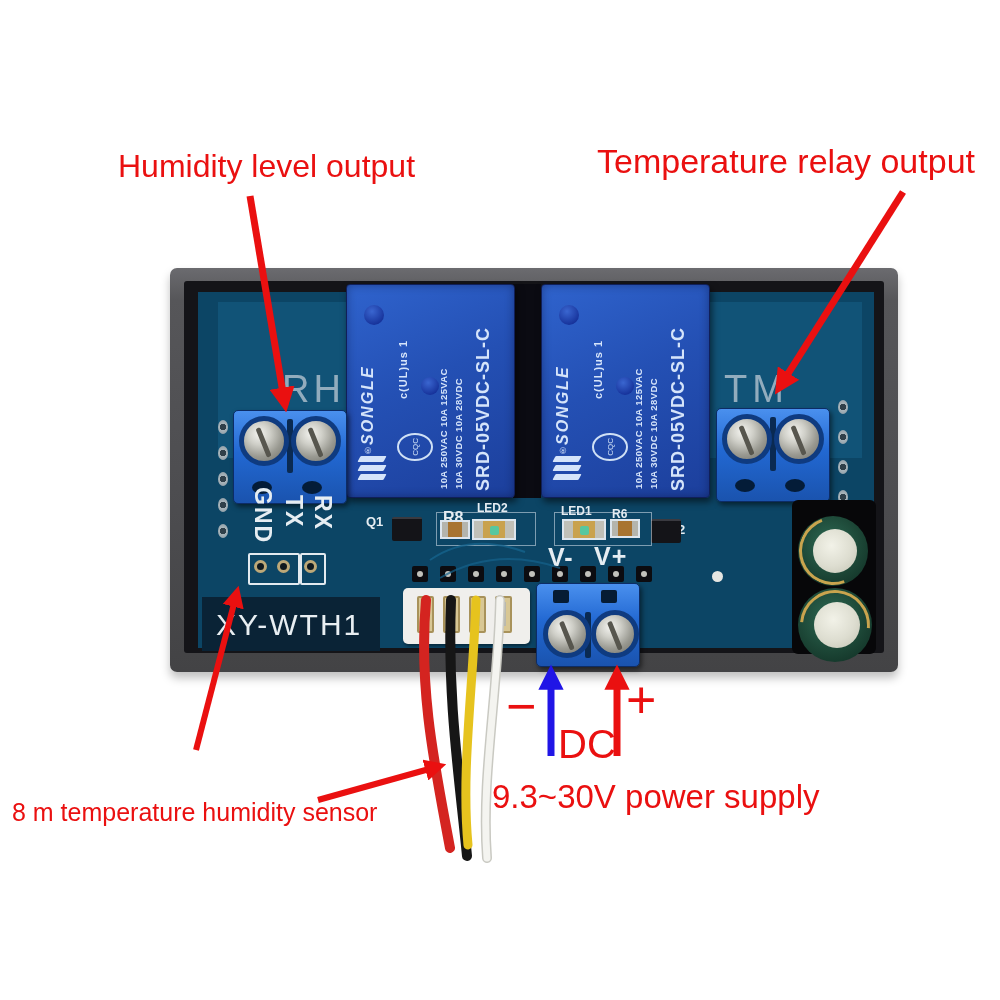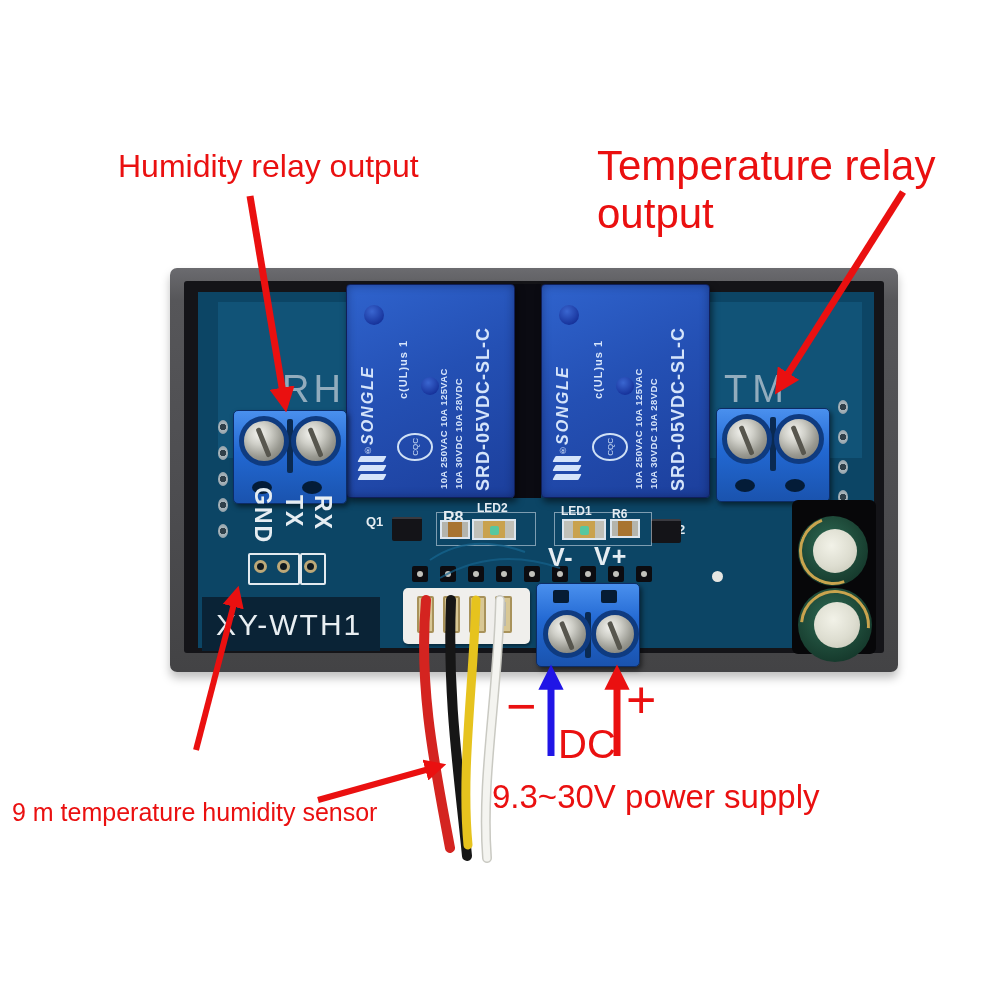--- a/index.html
+++ b/index.html
@@ -299,21 +299,21 @@
       </marker>
     </defs>
     <line x1="250" y1="196" x2="285" y2="405" stroke="#ea1010" stroke-width="7" marker-end="url(#ah-red)"></line>
     <line x1="903" y1="192" x2="779" y2="388" stroke="#ea1010" stroke-width="7" marker-end="url(#ah-red)"></line>
     <line x1="196" y1="750" x2="237" y2="592" stroke="#ea1010" stroke-width="6" marker-end="url(#ah-red)"></line>
     <line x1="318" y1="800" x2="440" y2="766" stroke="#ea1010" stroke-width="6" marker-end="url(#ah-red)"></line>
     <line x1="551" y1="756" x2="551" y2="672" stroke="#2015e6" stroke-width="7" marker-end="url(#ah-blue)"></line>
     <line x1="617" y1="756" x2="617" y2="672" stroke="#ea1010" stroke-width="7" marker-end="url(#ah-red)"></line>
   </svg>
 
-  <div class="abs annot" style="left:118px;top:148px;font-size:32px;">Humidity relay output</div>
-  <div class="abs annot" style="left:597px;top:142px;font-size:42px;">Temperature relay output</div>
-  <div class="abs annot" style="left:12px;top:798px;font-size:25px;">9 m temperature humidity sensor</div>
+  <div class="abs annot" style="left:118px;top:148px;font-size:32px;">Humidity level output</div>
+  <div class="abs annot" style="left:597px;top:142px;font-size:34px;">Temperature relay output</div>
+  <div class="abs annot" style="left:12px;top:798px;font-size:25px;">8 m temperature humidity sensor</div>
   <div class="abs annot" style="left:492px;top:778px;font-size:33px;">9.3~30V power supply</div>
   <div class="abs annot" style="left:558px;top:722px;font-size:40px;">DC</div>
   <div class="abs annot" style="left:506px;top:676px;font-size:52px;">−</div>
   <div class="abs annot" style="left:626px;top:670px;font-size:52px;">+</div>
 
 </div>
 
 </body></html>

